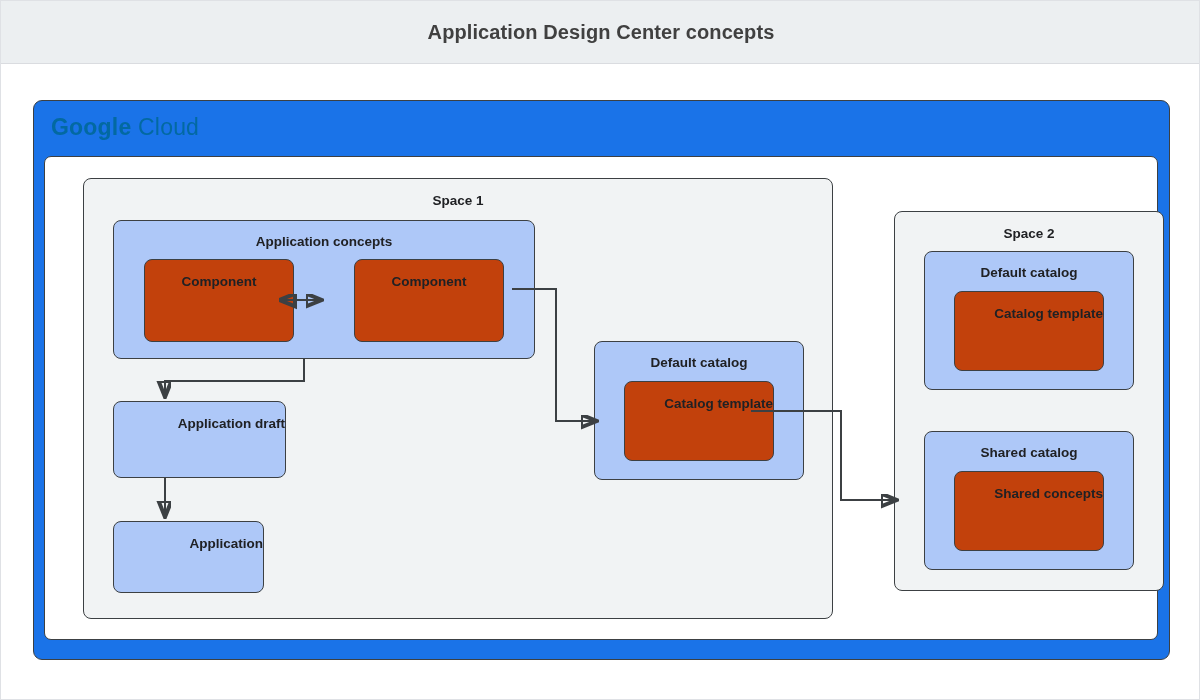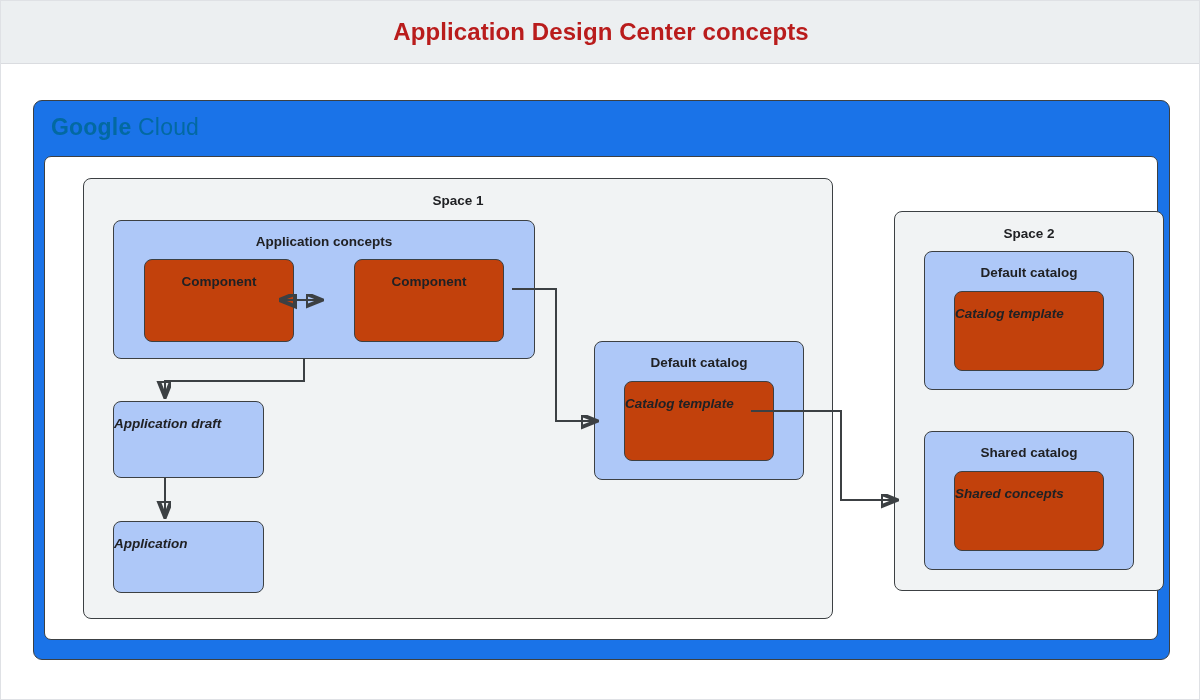--- a/index.html
+++ b/index.html
@@ -26,23 +26,23 @@
     width: 1200px; height: 63px;
     background: #eceff1;
     border-bottom: 1px solid #dadce0;
   }
   .header-title {
     position: absolute;
     left: 0; top: 0;
     width: 1200px; height: 62px;
     line-height: 62px;
     text-align: center;
-    font-size: 24px;
+    font-size: 20px;
     font-weight: bold;
-    color: #b91c1c;
+    color: #404040;
     letter-spacing: 0.1px;
   }
 
   
   .cloud-panel {
     position: absolute;
     left: 32px; top: 99px;
     width: 1137px; height: 560px;
     background: #1a73e8;
     border: 1.5px solid #3c4043;
@@ -86,22 +86,21 @@
     text-align: center;
     font-size: 13.5px;
     font-weight: bold;
     color: #202124;
     white-space: nowrap;
   }
   .label-sp { top: 14px; }          
   .label-inner { top: 13px; }       
   .label-leaf { top: 14px; }        
   .label-left {
-    text-align: left;
-    font-style: italic;
+    text-align: right;
   }
 
   
   #connectors {
     position: absolute;
     left: 0; top: 0;
     width: 1200px; height: 700px;
     pointer-events: none;
   }
   #connectors path, #connectors line { stroke: #3c4043; stroke-width: 2; fill: none; }
@@ -129,21 +128,21 @@
   </div>
 
   <div class="box gray-box" style="left:120px; top:258px; width:150px; height:83px;">
     <div class="box-label label-leaf">Component</div>
   </div>
 
   <div class="box gray-box" style="left:330px; top:258px; width:150px; height:83px;">
     <div class="box-label label-leaf">Component</div>
   </div>
 
-  <div class="box blue-box" style="left:89px; top:400px; width:151px; height:77px;">
+  <div class="box blue-box" style="left:89px; top:400px; width:173px; height:77px;">
     <div class="box-label label-leaf label-left">Application draft</div>
   </div>
 
   <div class="box blue-box" style="left:89px; top:520px; width:151px; height:72px;">
     <div class="box-label label-leaf label-left">Application</div>
   </div>
 
   <div class="box blue-box" style="left:570px; top:340px; width:210px; height:139px;">
     <div class="box-label label-inner">Default catalog</div>
   </div>

